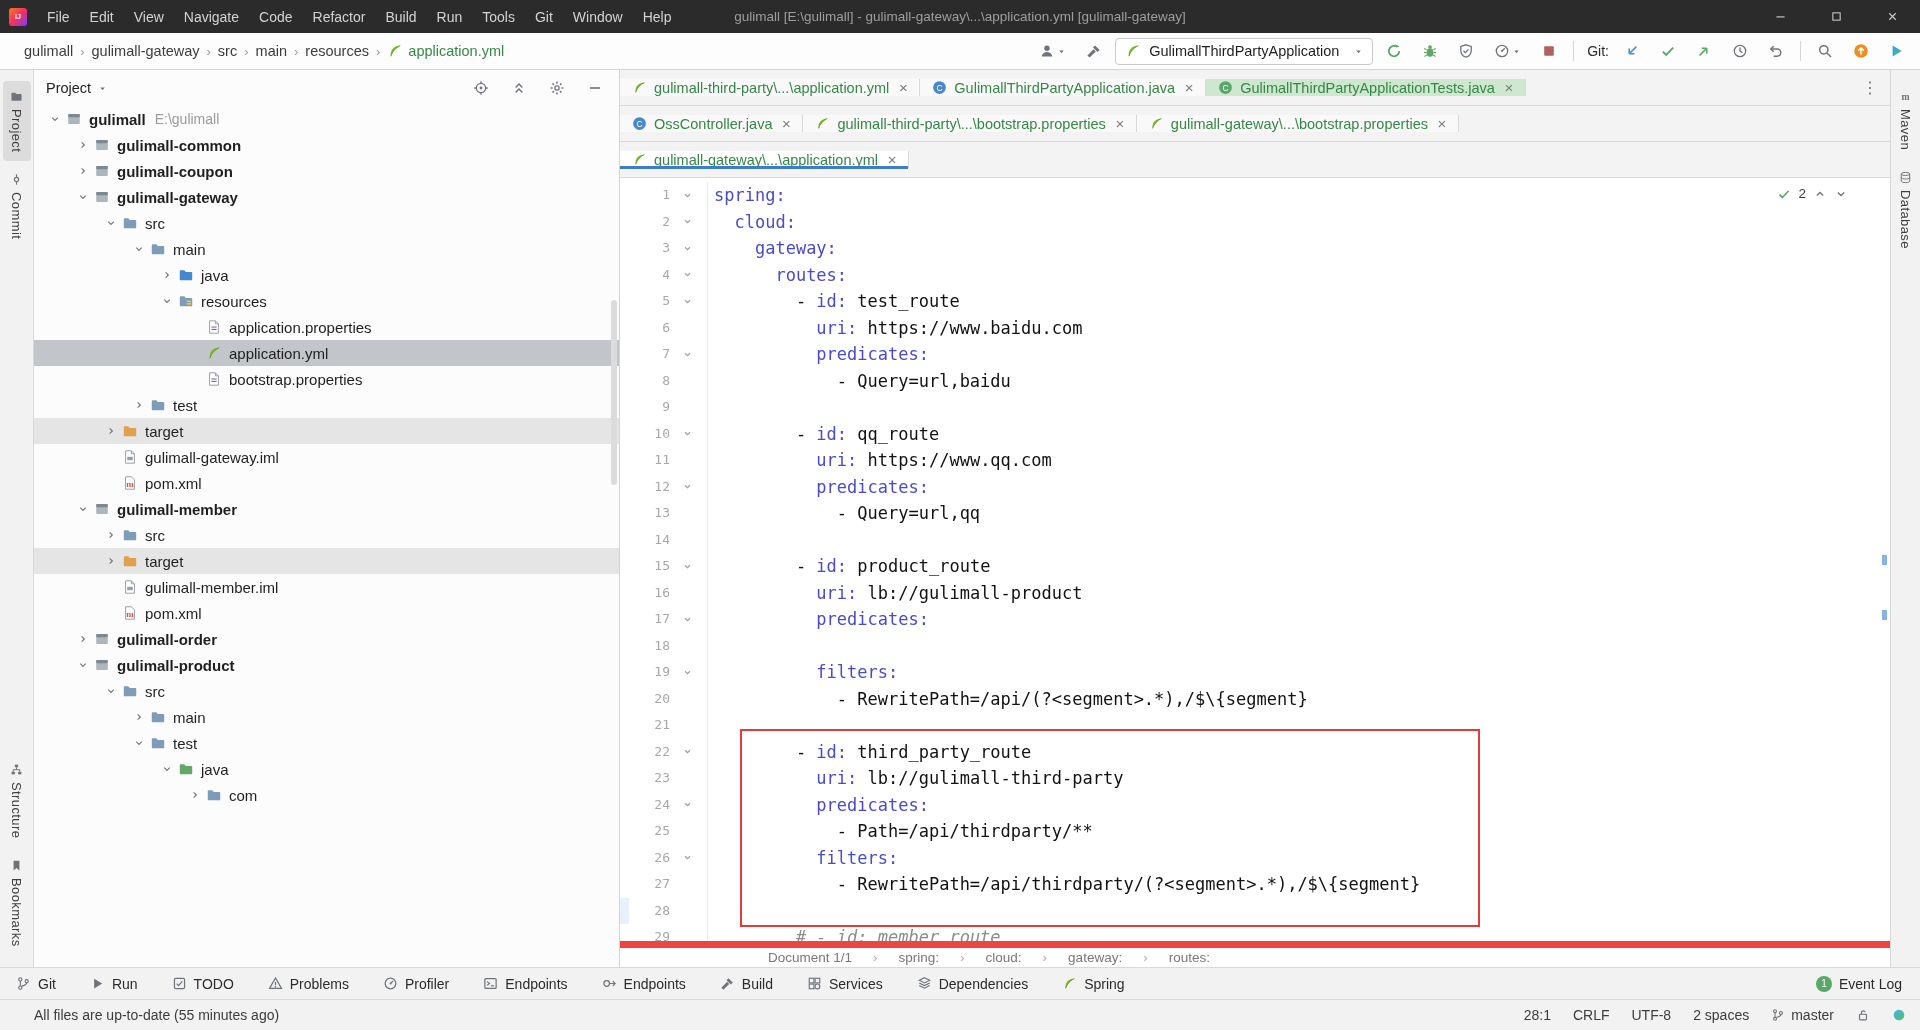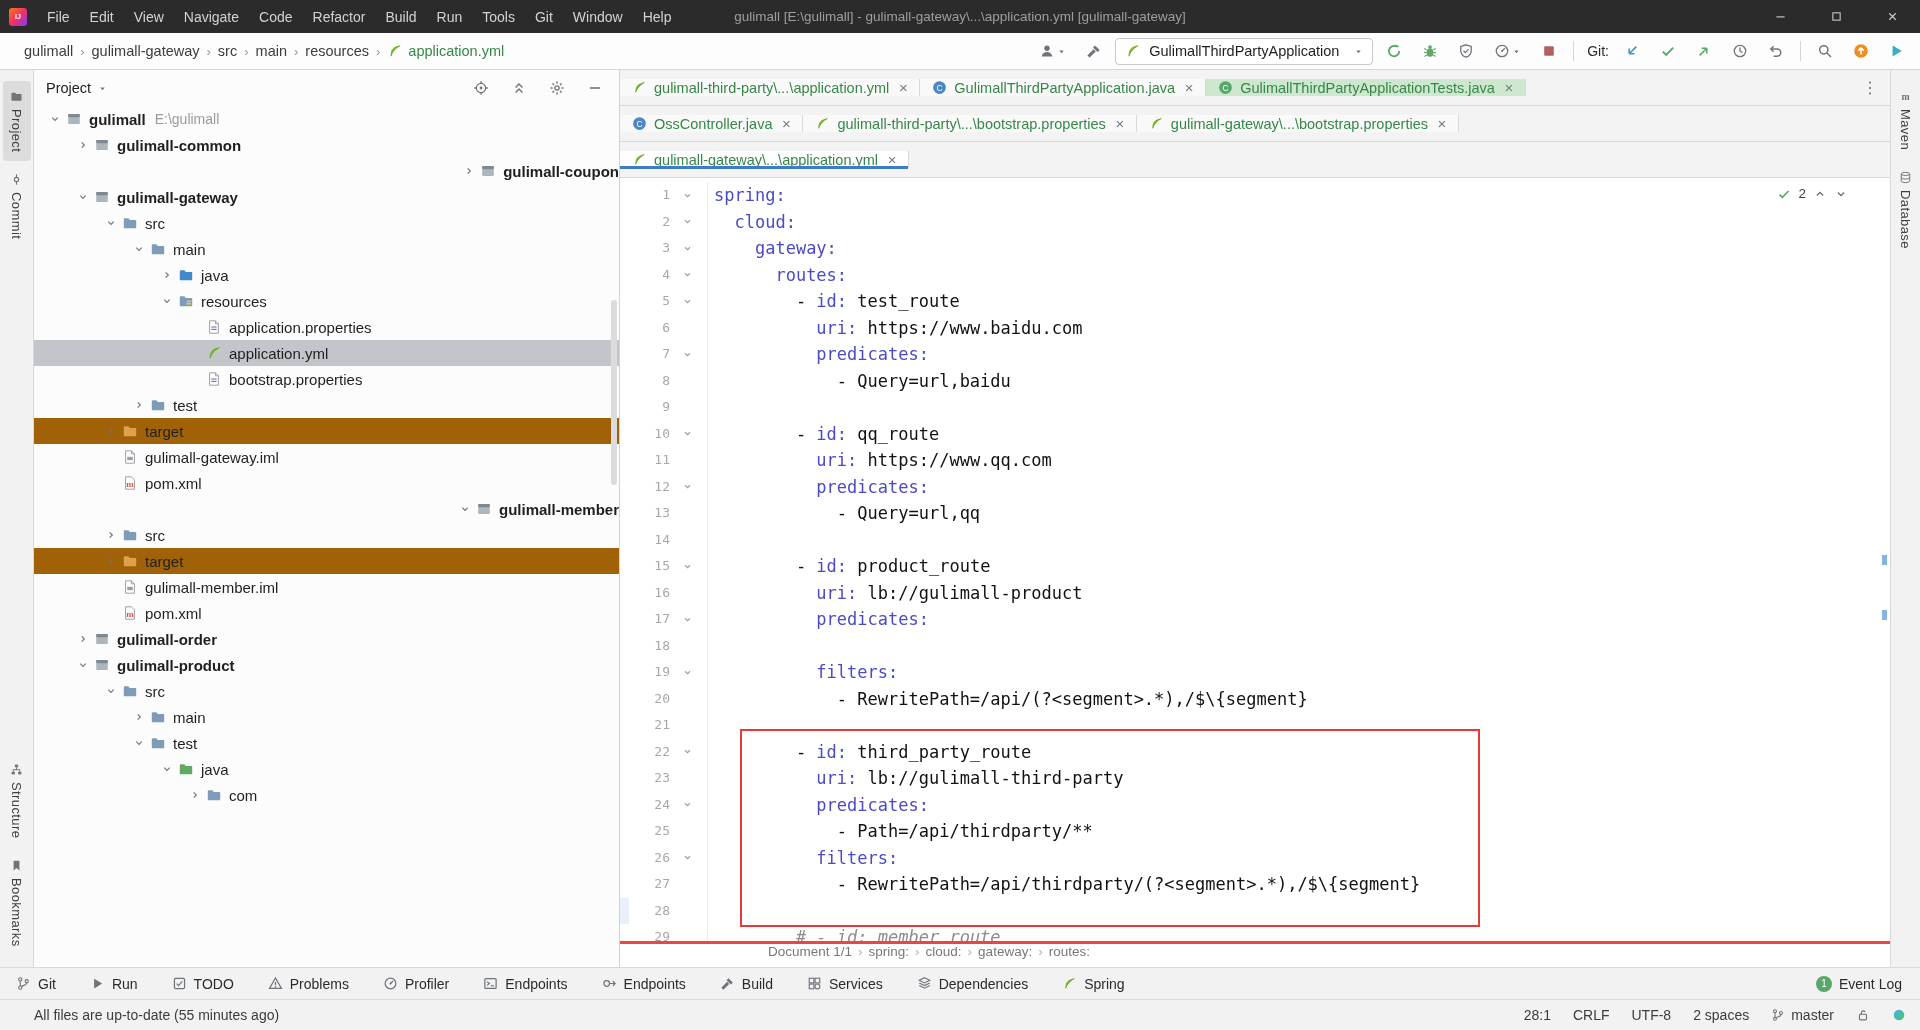--- a/index.html
+++ b/index.html
@@ -57,21 +57,21 @@
   
   .project-panel{position:absolute;left:34px;top:70px;width:586px;height:897px;background:#fcfcfc;
                  border-right:1px solid #d4d4d4;overflow:hidden;z-index:1}
   .panel-header{height:36px;display:flex;align-items:center;padding:0 14px 0 12px}
   .panel-title{display:flex;align-items:center;gap:7px;font-size:14.5px;color:#232323}
   .panel-icons{margin-left:auto;display:flex;align-items:center;gap:18px}
   .panel-icons .tool-btn{padding:2px}
   .tree{font-size:15px;position:relative}
   .tree-row{height:26px;display:flex;align-items:center;white-space:nowrap;cursor:default}
   .tree-row.selected{background:#c2c6ca}
-  .tree-row.row-yellow{background:#a16207}
+  .tree-row.row-yellow{background:#e5e5e5}
   .tree-chev{width:22px;flex:none;display:flex;justify-content:center;align-items:center}
   .tree-chev svg{width:12px;height:12px}
   .tree-row .icon{margin-right:7px}
   .tree-label{color:#1f1f1f}
   .tree-label.bold{font-weight:bold}
   .tree-detail{color:#9b9b9b;margin-left:9px;font-size:14px}
   .panel-scroll{position:absolute;right:2px;top:230px;width:6px;height:185px;background:#dcdcdc;border-radius:3px}
 
   
   .editor-zone{position:absolute;left:620px;top:70px;width:1270px;height:897px;background:#fff;z-index:1}
@@ -103,22 +103,22 @@
   .annotation-rect{position:absolute;left:120px;top:551px;width:740px;height:198px;
                    border:2px solid #e23b3b;pointer-events:none;z-index:4}
   .inspect{position:absolute;top:8px;right:42px;display:flex;align-items:center;gap:7px;
            color:#3c3c3c;font-size:13.5px;z-index:5}
   .inspect .icon{width:14px;height:14px}
   .stripe-mark{position:absolute;right:3px;width:5px;height:10px;background:#86b2e4;z-index:5}
   .stripe-mark.m1{top:377px}
   .stripe-mark.m2{top:432px}
 
   .editor-crumbs{position:absolute;left:0;right:0;bottom:0;height:26px;background:#fff;
-                 border-top:3px solid #ef4444;display:flex;align-items:flex-start;padding-left:148px;
-                 gap:6px;font-size:13.5px;color:#787878}
+                 border-top:7px solid #ef4444;display:flex;align-items:center;padding-left:148px;
+                 gap:21px;font-size:13.5px;color:#787878}
   .ecrumb{cursor:default}
   .ecrumb-sep{color:#b0b0b0}
 
   
   .bottom-bar{position:absolute;left:0;top:967px;width:1920px;height:32px;background:#f2f2f2;
               border-top:1px solid #d9d9d9;display:flex;align-items:center;padding:0 18px 0 16px;
               gap:34px;font-size:14px;color:#2b2b2b;z-index:6}
   .tw-btn{display:flex;align-items:center;gap:7px;cursor:default}
   .tw-btn .icon{width:15px;height:15px}
   .bottom-right{margin-left:auto;display:flex;gap:20px}
@@ -516,21 +516,21 @@
           </svg>
         </span>
         <span class="icon">
           <svg viewBox="0 0 16 16">
             <rect x="2.2" y="3" width="11.6" height="10" rx="1" fill="#aeb6bd"></rect>
             <rect x="2.2" y="3" width="11.6" height="3.2" rx="1" fill="#7d8891"></rect>
           </svg>
         </span>
         <span class="tree-label bold">gulimall-common</span>
       </div>
-      <div class="tree-row" style="padding-left: 38px; justify-content: flex-end;">
+      <div class="tree-row" style="padding-left: 38px;">
         <span class="tree-chev">
           <svg viewBox="0 0 16 16">
             <path d="M6.2 4.4L9.8 8l-3.6 3.6" fill="none" stroke="#6f737a" stroke-width="1.5"></path>
           </svg>
         </span>
         <span class="icon">
           <svg viewBox="0 0 16 16">
             <rect x="2.2" y="3" width="11.6" height="10" rx="1" fill="#aeb6bd"></rect>
             <rect x="2.2" y="3" width="11.6" height="3.2" rx="1" fill="#7d8891"></rect>
           </svg>
@@ -683,21 +683,21 @@
       <div class="tree-row" style="padding-left: 66px;">
         <span class="tree-chev"></span>
         <span class="icon">
           <svg viewBox="0 0 16 16">
             <path d="M3.6 1.8h5.8l3 3v9.4H3.6z" fill="#fff" stroke="#9aa0a6"></path>
             <text x="8" y="12.4" text-anchor="middle" font-size="9" font-weight="bold" fill="#d2593f" font-family="Liberation Serif,serif">m</text>
           </svg>
         </span>
         <span class="tree-label">pom.xml</span>
       </div>
-      <div class="tree-row" style="padding-left: 38px; justify-content: flex-end;">
+      <div class="tree-row" style="padding-left: 38px;">
         <span class="tree-chev">
           <svg viewBox="0 0 16 16">
             <path d="M4.4 6.2L8 9.8l3.6-3.6" fill="none" stroke="#6f737a" stroke-width="1.5"></path>
           </svg>
         </span>
         <span class="icon">
           <svg viewBox="0 0 16 16">
             <rect x="2.2" y="3" width="11.6" height="10" rx="1" fill="#aeb6bd"></rect>
             <rect x="2.2" y="3" width="11.6" height="3.2" rx="1" fill="#7d8891"></rect>
           </svg>

